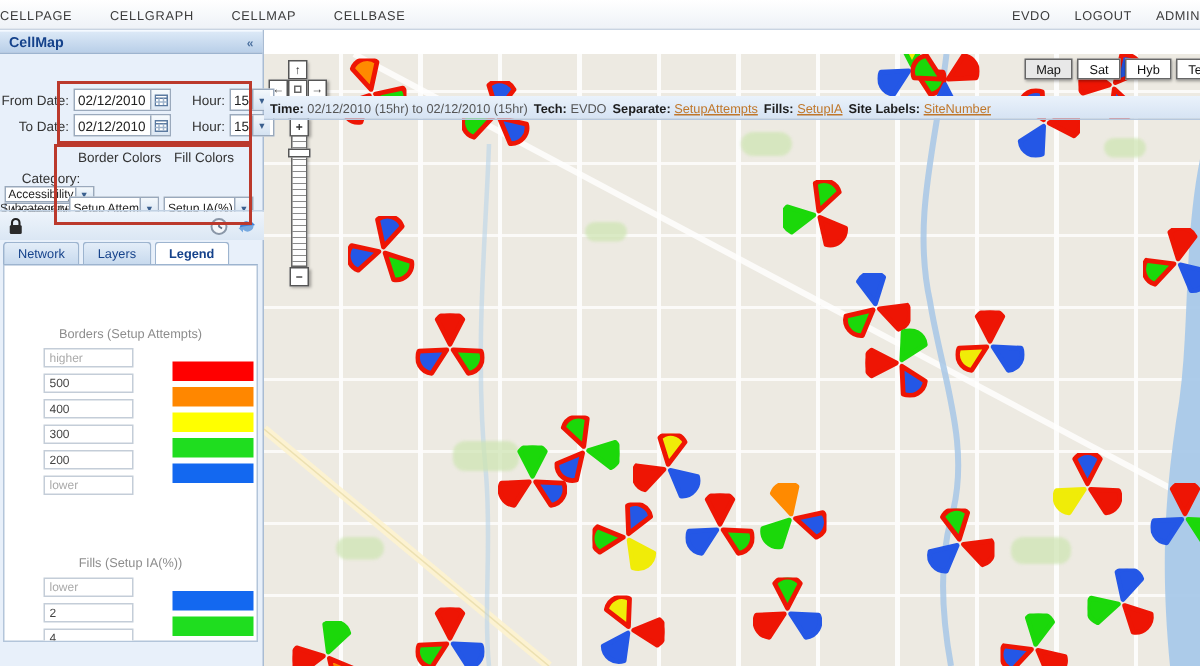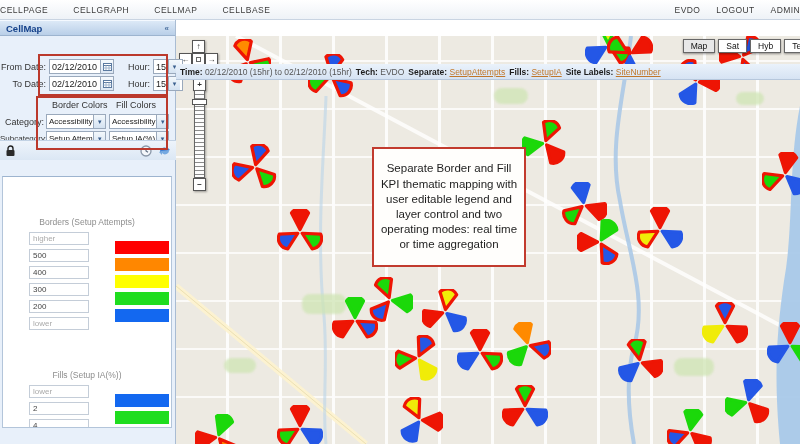--- a/index.html
+++ b/index.html
@@ -184,21 +184,21 @@
         <span class="txt">15</span>
         <span class="arr">▾</span>
       </span>
     </div>
 
     <div class="annot" style="left:38px; top:34px; width:130px; height:42px;"></div>
 
     <div class="col-head" style="left:52px; top:80px;">Border Colors</div>
     <div class="col-head" style="left:116px; top:80px;">Fill Colors</div>
 
-    <div class="ctl-row" style="left:0; top:94px;">
+    <div class="ctl-row" style="left:0; top:94px;flex-direction:column;">
       <span class="lbl" style="width:44px;">Category:</span>
       <span class="sel" style="width:60px; margin-left:2px;">
         <span class="txt" style="font-size:8px;">Accessibility</span>
         <span class="arr">▾</span>
       </span>
       <span class="sel" style="width:60px; margin-left:3px;">
         <span class="txt" style="font-size:8px;">Accessibility</span>
         <span class="arr">▾</span>
       </span>
     </div>
@@ -227,20 +227,25 @@
           <circle cx="6" cy="6" r="5" fill="#f4f7fa" stroke="#8a97a8" stroke-width="1.3"></circle>
           <path d="M6 3.2 V6 L8 7.3" fill="none" stroke="#5c6c80" stroke-width="1.1"></path>
         </svg>
         <svg class="icon" width="13" height="12" viewBox="0 0 13 12">
           <path d="M2 7 A4 4 0 0 1 9 4 L9 2 L12 5 L9 6 Z" fill="#3f7fd4"></path>
           <path d="M11 5 A4 4 0 0 1 4 8 L4 10 L1 7 L4 6 Z" fill="#76a9e0"></path>
         </svg>
       </span>
     </div>
 
+    <div class="tabs" id="sidebar-tabs">
+        <div class="tab">Network</div>
+        <div class="tab">Layers</div>
+        <div class="tab active">Legend</div>
+      </div>
 
     <div class="legend-panel">
       <div class="legend-block">
         <div class="legend-title">Borders (Setup Attempts)</div>
         <div class="legend-cols">
           <div class="lg-inputs" id="borders-inputs">
               <input class="muted" value="higher" style="">
               <input value="500" style="">
               <input value="400" style="">
               <input value="300" style="">
@@ -455,16 +460,15 @@
     </div>
     <div class="panbtn" style="left:17px; top:142px; font-weight:bold;">−</div>
 
     <div class="maptypes" id="maptypes">
         <div class="mtbtn active">Map</div>
         <div class="mtbtn">Sat</div>
         <div class="mtbtn">Hyb</div>
         <div class="mtbtn">Ter</div>
       </div>
 
-    <div class="callout">Separate Border and Fill KPI thematic mapping with user editable legend and layer control and two operating modes: real time or time aggregation</div>
   </div>
 
 </div>
 
 </body></html>

